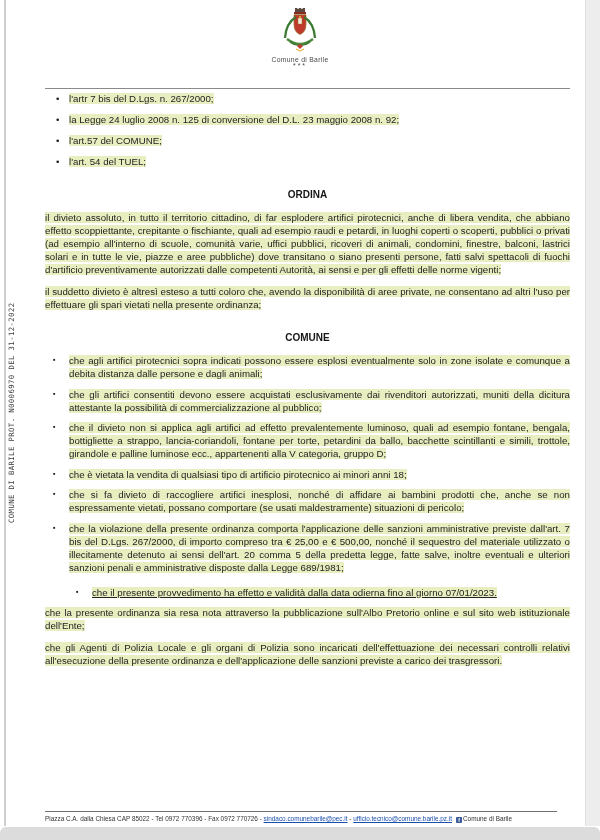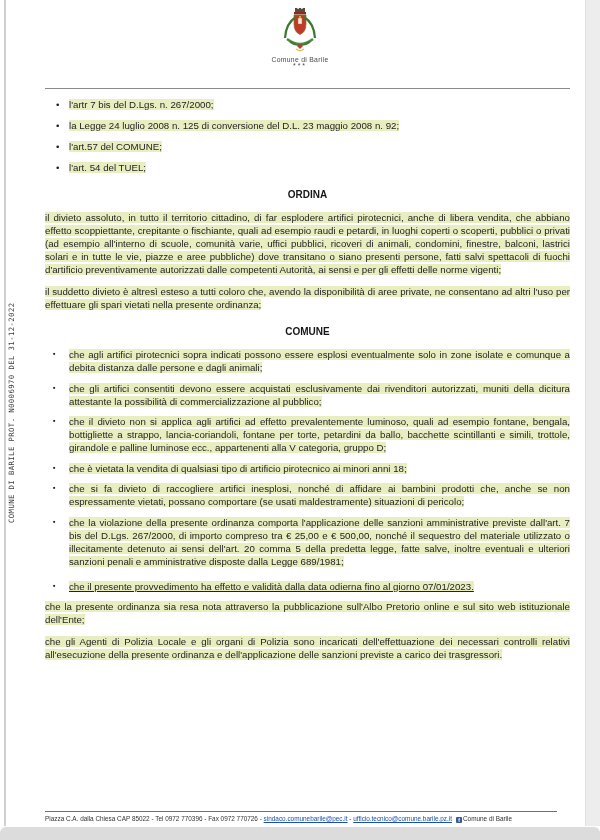--- a/index.html
+++ b/index.html
@@ -21,28 +21,28 @@
   .stamp{
     position:absolute;left:7px;top:523px;width:240px;height:12px;
     transform:rotate(-90deg);transform-origin:0 0;
     font-family:"DejaVu Sans Mono","Liberation Mono",monospace;
     font-size:7.3px;letter-spacing:.4px;color:#3c3c3c;white-space:nowrap;
   }
   
   .content{position:absolute;left:45px;top:92px;width:525px;font-size:9.7px;line-height:13px;text-align:justify;}
   .hl{background:#e9eec0;}
   ul{list-style:none;margin:0;padding:0 0 0 24px;}
-  .premise{margin-top:6px;}
+  .premise{}
   .premise li{position:relative;margin:0 0 8px 0;text-align:left;}
   .premise li::before{content:"\2022";position:absolute;left:-13px;top:0;color:#1e1e1e;}
-  h2{font-size:10px;line-height:13px;font-weight:bold;text-align:center;color:#161616;margin:14px 0 10px 0;}
+  h2{font-size:10px;line-height:13px;font-weight:bold;text-align:center;color:#161616;margin:20px 0 10px 0;}
   .body-par{margin:0 0 9px 0;}
   .precisa-list li{position:relative;margin:0 0 7.5px 0;}
   .precisa-list li::before{content:"\25AA";position:absolute;left:-16px;top:-1px;font-size:7.5px;color:#1e1e1e;}
-  .precisa-list li.last{margin-top:12px;}
+  .precisa-list li.last{margin-top:12px;margin-left:23px;}
   .underlined .hl{text-decoration:underline;}
   .lead-bold{font-weight:normal;}
   
   .footer-rule{position:absolute;left:45px;top:811px;width:512px;height:1px;background:#707070;}
   .footer{position:absolute;left:45px;top:815px;width:530px;font-size:6.4px;line-height:8px;color:#333;white-space:nowrap;}
   .footer a{color:#1a4fae;text-decoration:underline;cursor:pointer;}
   .fb-icon{display:inline-block;width:6px;height:6px;background:#3a5a98;border-radius:1px;color:#fff;
     font-size:5px;line-height:6px;text-align:center;vertical-align:-1px;margin:0 1px 0 4px;font-weight:bold;}
 </style>
 </head>

